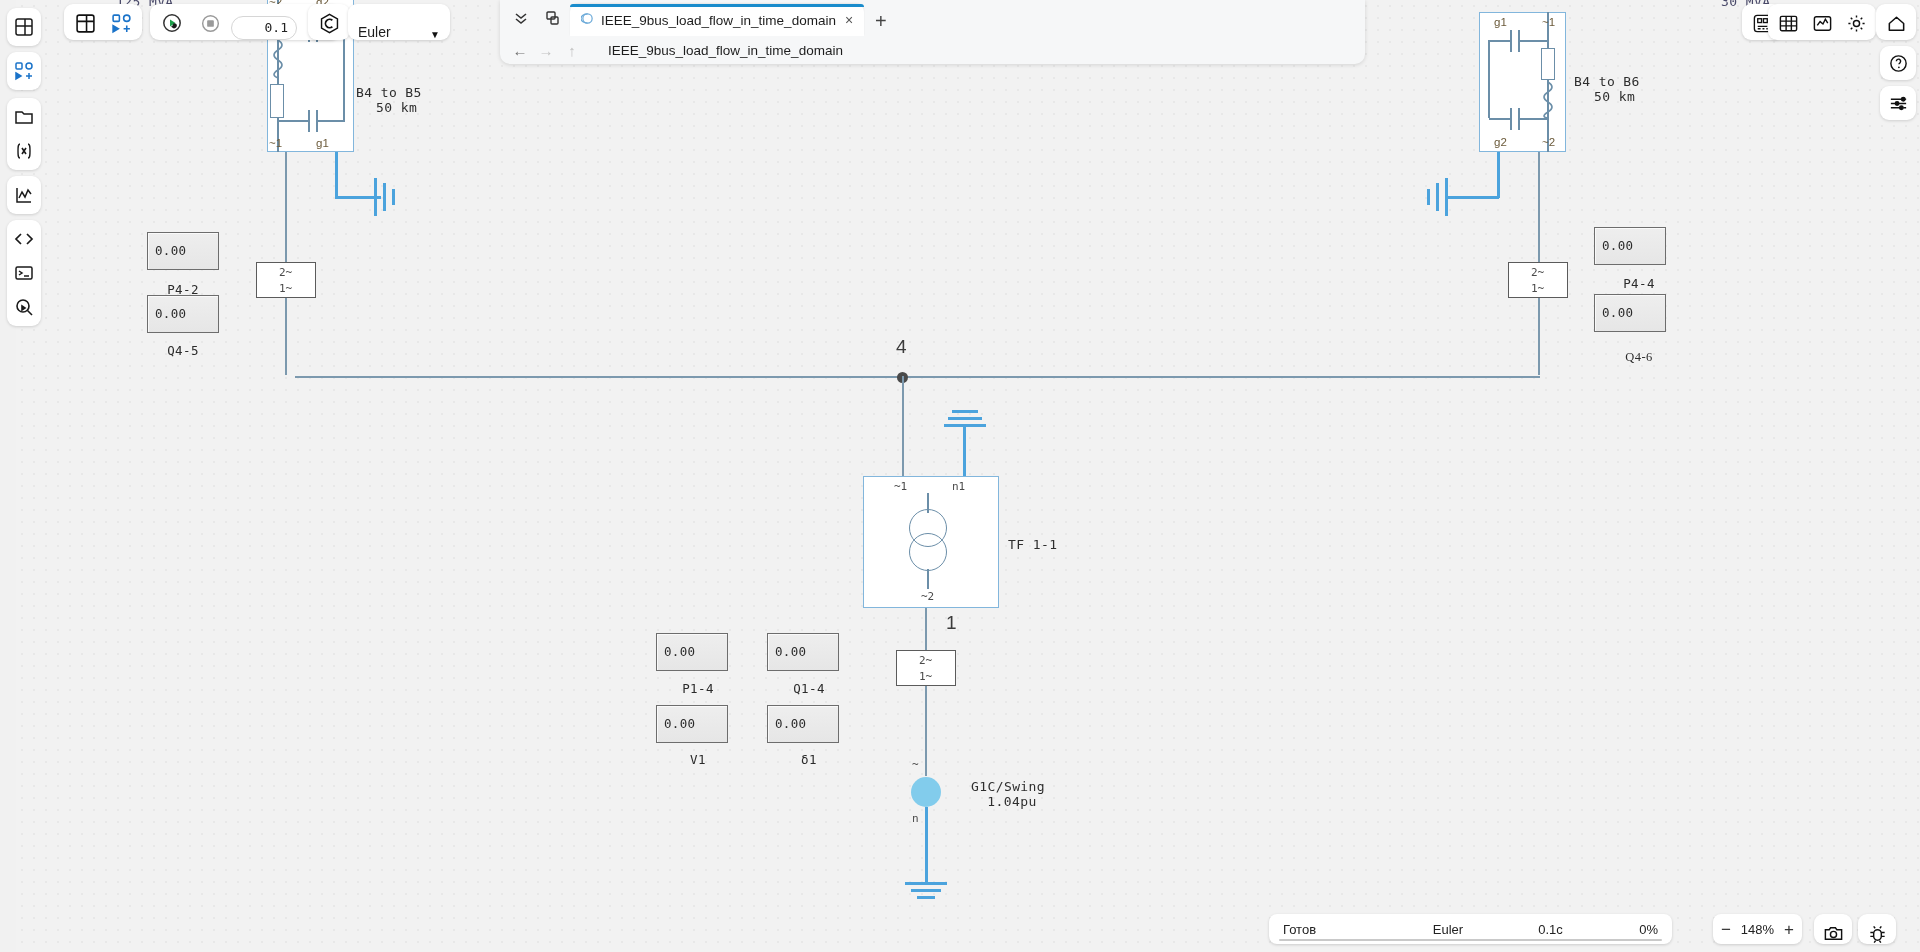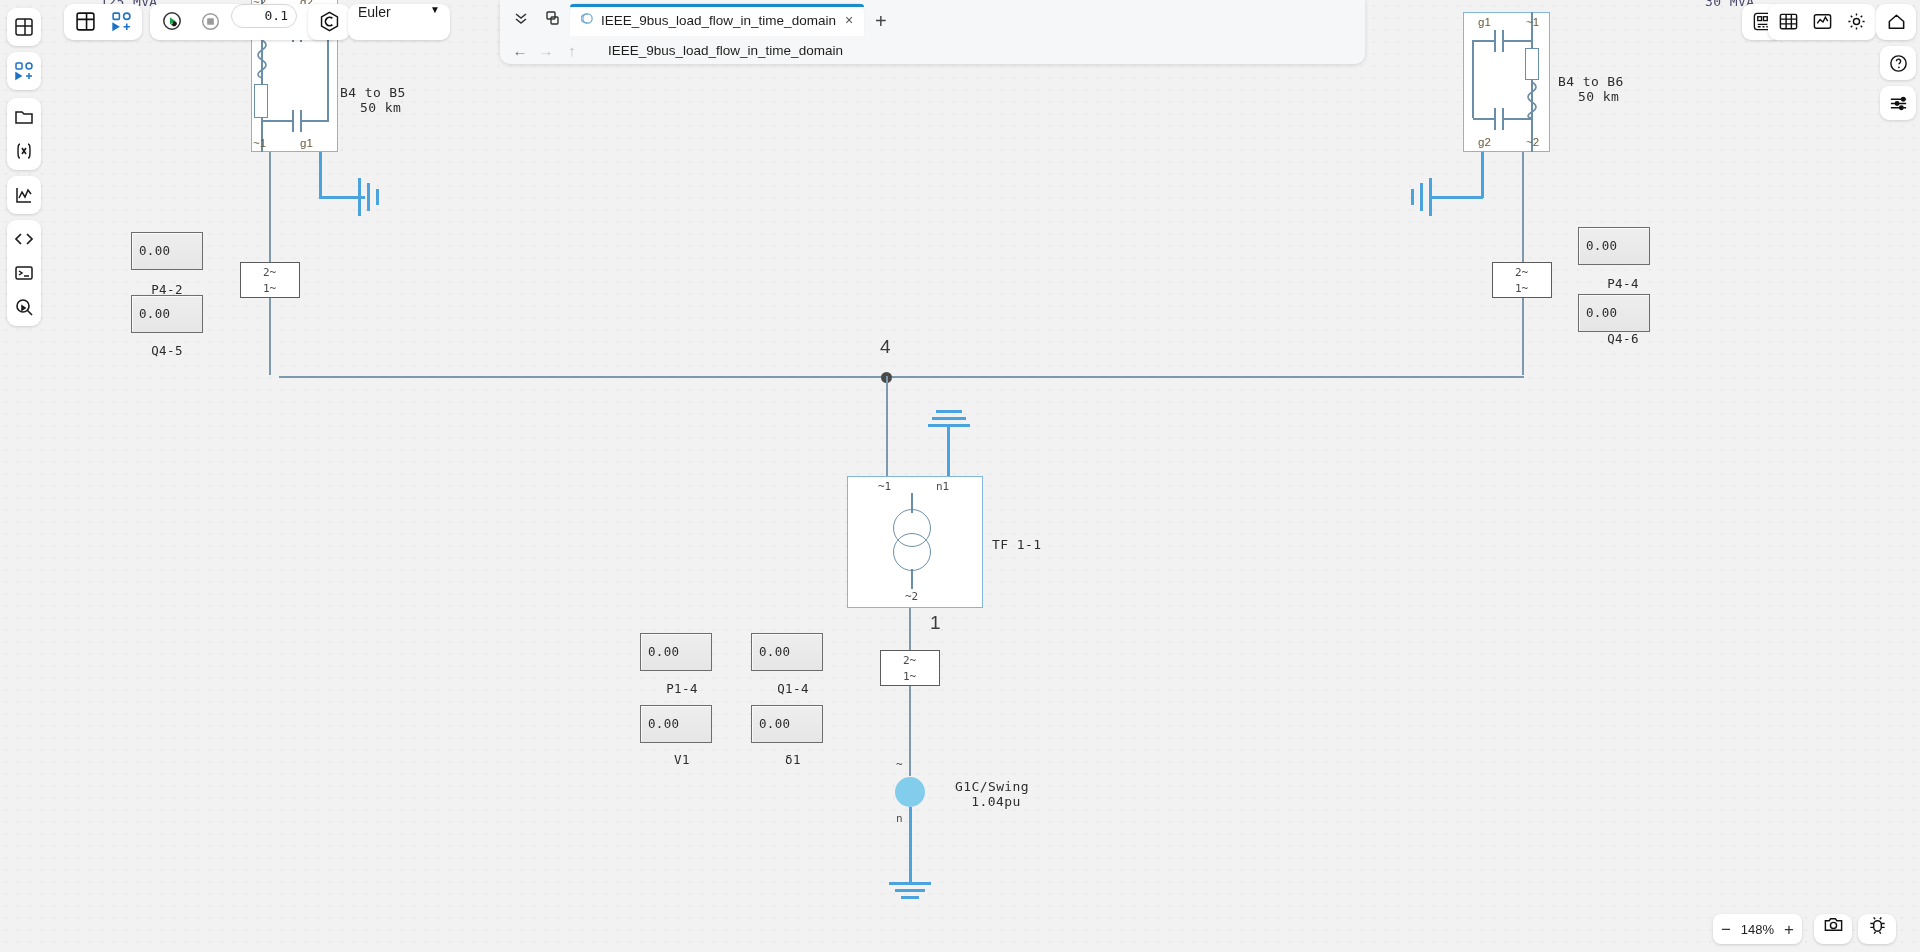--- a/index.html
+++ b/index.html
@@ -12,20 +12,21 @@
   }
   #root { position: relative; width: 1920px; height: 952px; background: #f1f1f1; }
 
   
   #canvas {
     position: absolute; inset: 0;
     background-color: #f2f2f2;
     background-image:
       radial-gradient(circle, rgba(0,0,0,0.045) 1px, transparent 1.2px);
     background-size: 12px 12px;
+    margin-left: 16px;
   }
   .mono { font-family: "DejaVu Sans Mono", "Liberation Mono", monospace; }
 
   
   .wire { position: absolute; background: #7c99ae; }
   .wire.h { height: 2px; }
   .wire.v { width: 2px; }
   .bwire { position: absolute; background: #4ba3dd; }
   .bwire.h { height: 2.5px; }
   .bwire.v { width: 2.5px; }
@@ -88,21 +89,21 @@
 
   
   .res { position: absolute; border: 1.5px solid #6b8ea8; background: #fff; }
   .cap-p { position: absolute; background: #6b8ea8; width: 2px; }
   .coil { position: absolute; }
 
   
   .bar {
     position: absolute; background: #ffffff; border-radius: 9px;
     box-shadow: 0 1px 3px rgba(0,0,0,.16);
-    display: flex; align-items: flex-start;
+    display: flex; align-items: flex-end;
   }
   .ibtn {
     width: 34px; height: 34px; display: flex; align-items: center;
     justify-content: center; border-radius: 8px; cursor: pointer;
   }
   .ibtn svg { display: block; }
 
   
   #leftrail {
     position: absolute; left: 4px; top: 4px; width: 40px; bottom: 4px;
@@ -288,21 +289,21 @@
       <div class="port mono" style="left:22px; top:19px;">1~</div>
     </div>
 
     <div class="dispbox" style="left:1578px; top:227px;">
       <div class="val mono">0.00</div>
     </div>
     <div class="dcap mono" style="left:1578px; top:276px;">P4-4</div>
     <div class="dispbox" style="left:1578px; top:294px;">
       <div class="val mono">0.00</div>
     </div>
-    <div class="dcap mono" style="left:1578px; top:331px;">Q4-6</div>
+    <div class="dcap mono" style="left:1578px; top:350px;font-family:Liberation Serif, serif;">Q4-6</div>
 
     <div class="wire h" style="left:279px; top:376px; width:1245px;"></div>
     <div class="busdot" style="left:881px; top:372px;"></div>
     <div class="buslabel" style="left:880px; top:336px;">4</div>
 
     <div class="wire v" style="left:886px; top:376px; height:100px;"></div>
 
     <div class="gnd" style="left:928px; top:410px; width:42px; height:24px;">
       <i style="width:26px; top:0;"></i>
       <i style="width:34px; top:7px;"></i>
@@ -558,20 +559,27 @@
     <div class="bar2">
       <svg width="21" height="21" viewBox="0 0 22 22" fill="none" stroke="#111" stroke-width="1.6">
         <path d="M3 6.5h12M18 6.5h1M3 11h5M11 11h8M3 15.5h10M16 15.5h3"></path>
         <circle cx="16" cy="6.5" r="1.8" fill="#111"></circle>
           <circle cx="9.5" cy="11" r="1.8" fill="#111"></circle>
         <circle cx="14" cy="15.5" r="1.8" fill="#111"></circle>
         </svg>
     </div>
   </div>
 
+  <div id="status">
+    <div class="cell" style="width:110px; text-align:left;">Готов</div>
+    <div class="cell" style="width:110px;">Euler</div>
+    <div class="cell" style="width:95px;">0.1c</div>
+    <div class="cell" style="width:60px; text-align:right;">0%</div>
+    <div id="statusline"></div>
+  </div>
 
   <div id="zoombar">
     <span class="zbtn">−</span>
     <span>148%</span>
     <span class="zbtn">+</span>
   </div>
 
   <div class="bar" id="camBtn" style="justify-content:center;">
     <svg width="21" height="21" viewBox="0 0 22 22" fill="none" stroke="#111" stroke-width="1.5">
       <path d="M2.5 7h4l1.5-2h5L14.5 7h5v10h-17z"></path>

